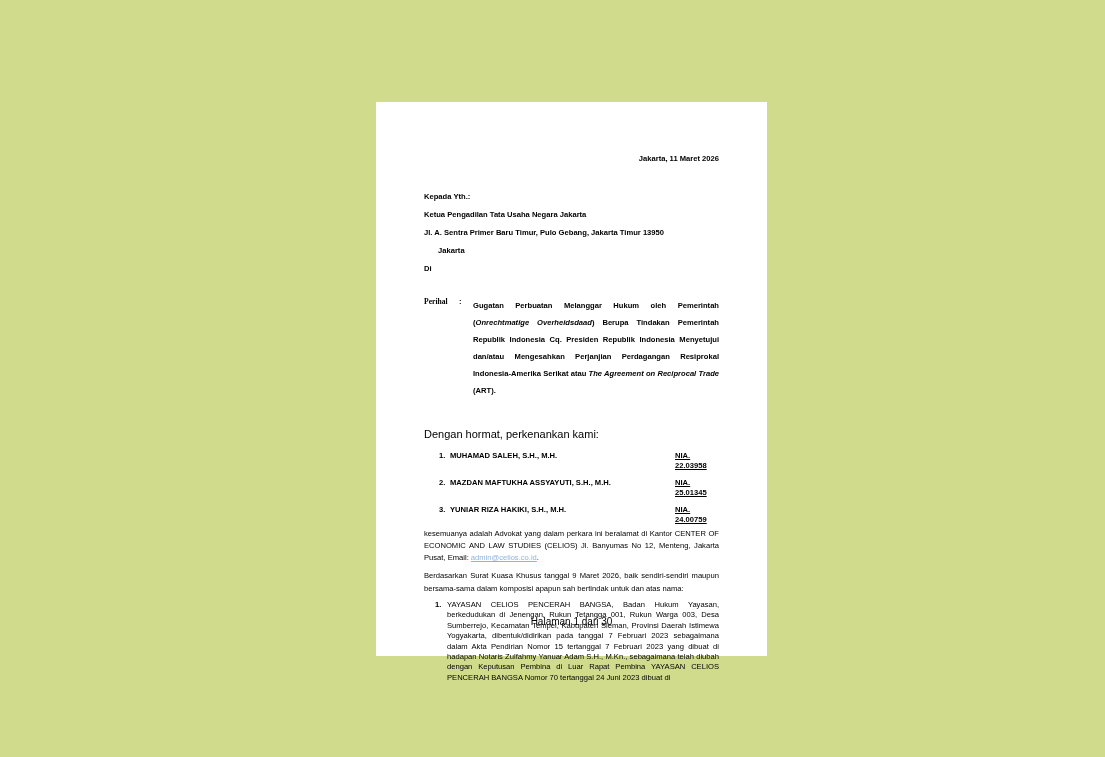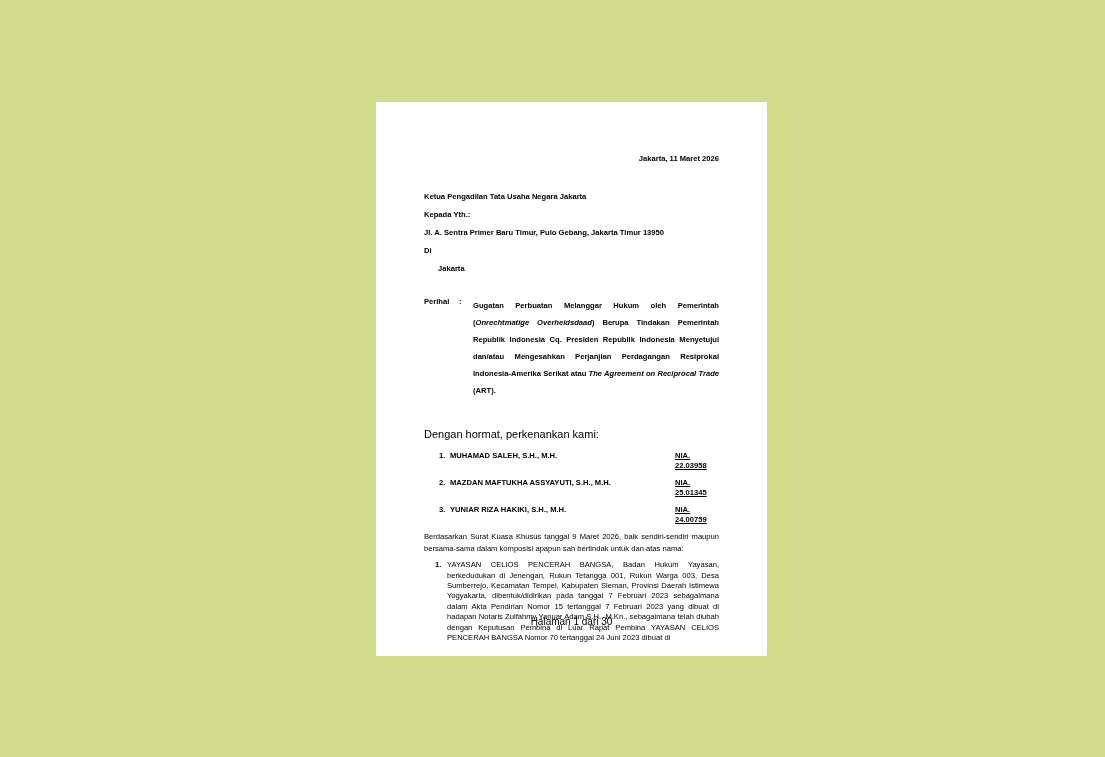--- a/index.html
+++ b/index.html
@@ -46,21 +46,21 @@
   }
   .recipient-block .indent {
     padding-left: 14px;
   }
   .subject-row {
     display: flex;
     margin-top: 19px;
     font-weight: bold;
     font-size: 7.6px;
   }
-  .subject-label { width: 35px; flex: none; }
+  .subject-label { width: 35px; flex: none; font-family: Liberation Serif, serif; }
   .subject-colon { width: 14px; flex: none; }
   .subject-text {
     flex: 1;
     text-align: justify;
     line-height: 17px;
   }
   .italic { font-style: italic; }
   .opening {
     margin-top: 30px;
     font-size: 11px;
@@ -121,25 +121,25 @@
 </style>
 </head>
 <body>
 
 <div class="viewport">
   <div class="paper">
 
     <div class="date-line">Jakarta, 11 Maret 2026</div>
 
     <div class="recipient-block">
+      <div class="line">Kepada Yth.:</div>
       <div class="line">Ketua Pengadilan Tata Usaha Negara Jakarta</div>
-      <div class="line">Kepada Yth.:</div>
       <div class="line">Jl. A. Sentra Primer Baru Timur, Pulo Gebang, Jakarta Timur 13950</div>
+      <div class="line indent">Jakarta</div>
       <div class="line">Di</div>
-      <div class="line indent">Jakarta</div>
     </div>
 
     <div class="subject-row">
       <div class="subject-label">Perihal</div>
       <div class="subject-colon">:</div>
       <div class="subject-text"><span>Gugatan Perbuatan Melanggar Hukum oleh Pemerintah (</span><span class="italic">Onrechtmatige Overheidsdaad</span><span>) Berupa Tindakan Pemerintah Republik Indonesia Cq. Presiden Republik Indonesia Menyetujui dan/atau Mengesahkan Perjanjian Perdagangan Resiprokal Indonesia-Amerika Serikat atau </span><span class="italic">The Agreement on Reciprocal Trade</span><span> (ART).</span></div>
     </div>
 
     <div class="opening">Dengan hormat, perkenankan kami:</div>
 
@@ -154,20 +154,21 @@
         <div class="adv-name">MAZDAN MAFTUKHA ASSYAYUTI, S.H., M.H.</div>
         <div class="adv-nia">NIA. 25.01345</div>
       </div>
       <div class="adv-row">
         <div class="adv-num">3.</div>
         <div class="adv-name">YUNIAR RIZA HAKIKI, S.H., M.H.</div>
         <div class="adv-nia">NIA. 24.00759</div>
       </div>
     </div>
 
+    <p class="body-par office-par"><span>kesemuanya adalah Advokat yang dalam perkara ini beralamat di Kantor CENTER OF ECONOMIC AND LAW STUDIES (CELIOS) Jl. Banyumas No 12, Menteng, Jakarta Pusat, Email: </span><a class="email-link">admin@celios.co.id</a><span>.</span></p>
 
     <p class="body-par authority-par">Berdasarkan Surat Kuasa Khusus tanggal 9 Maret 2026, baik sendiri-sendiri maupun bersama-sama dalam komposisi apapun sah bertindak untuk dan atas nama:</p>
 
     <div class="principal-row">
       <div class="p-num">1.</div>
       <div class="p-text"><span class="bold">YAYASAN CELIOS PENCERAH BANGSA,</span><span> Badan Hukum Yayasan, berkedudukan di Jenengan, Rukun Tetangga 001, Rukun Warga 003, Desa Sumberrejo, Kecamatan Tempel, Kabupaten Sleman, Provinsi Daerah Istimewa Yogyakarta, dibentuk/didirikan pada tanggal 7 Februari 2023 sebagaimana dalam Akta Pendirian Nomor 15 tertanggal 7 Februari 2023 yang dibuat di hadapan Notaris Zulfahmy Yanuar Adam S.H., M.Kn., sebagaimana telah diubah dengan Keputusan Pembina di Luar Rapat Pembina YAYASAN CELIOS PENCERAH BANGSA Nomor 70 tertanggal 24 Juni 2023 dibuat di</span></div>
     </div>
 
     <div class="page-footer">Halaman 1 dari 30</div>
 

